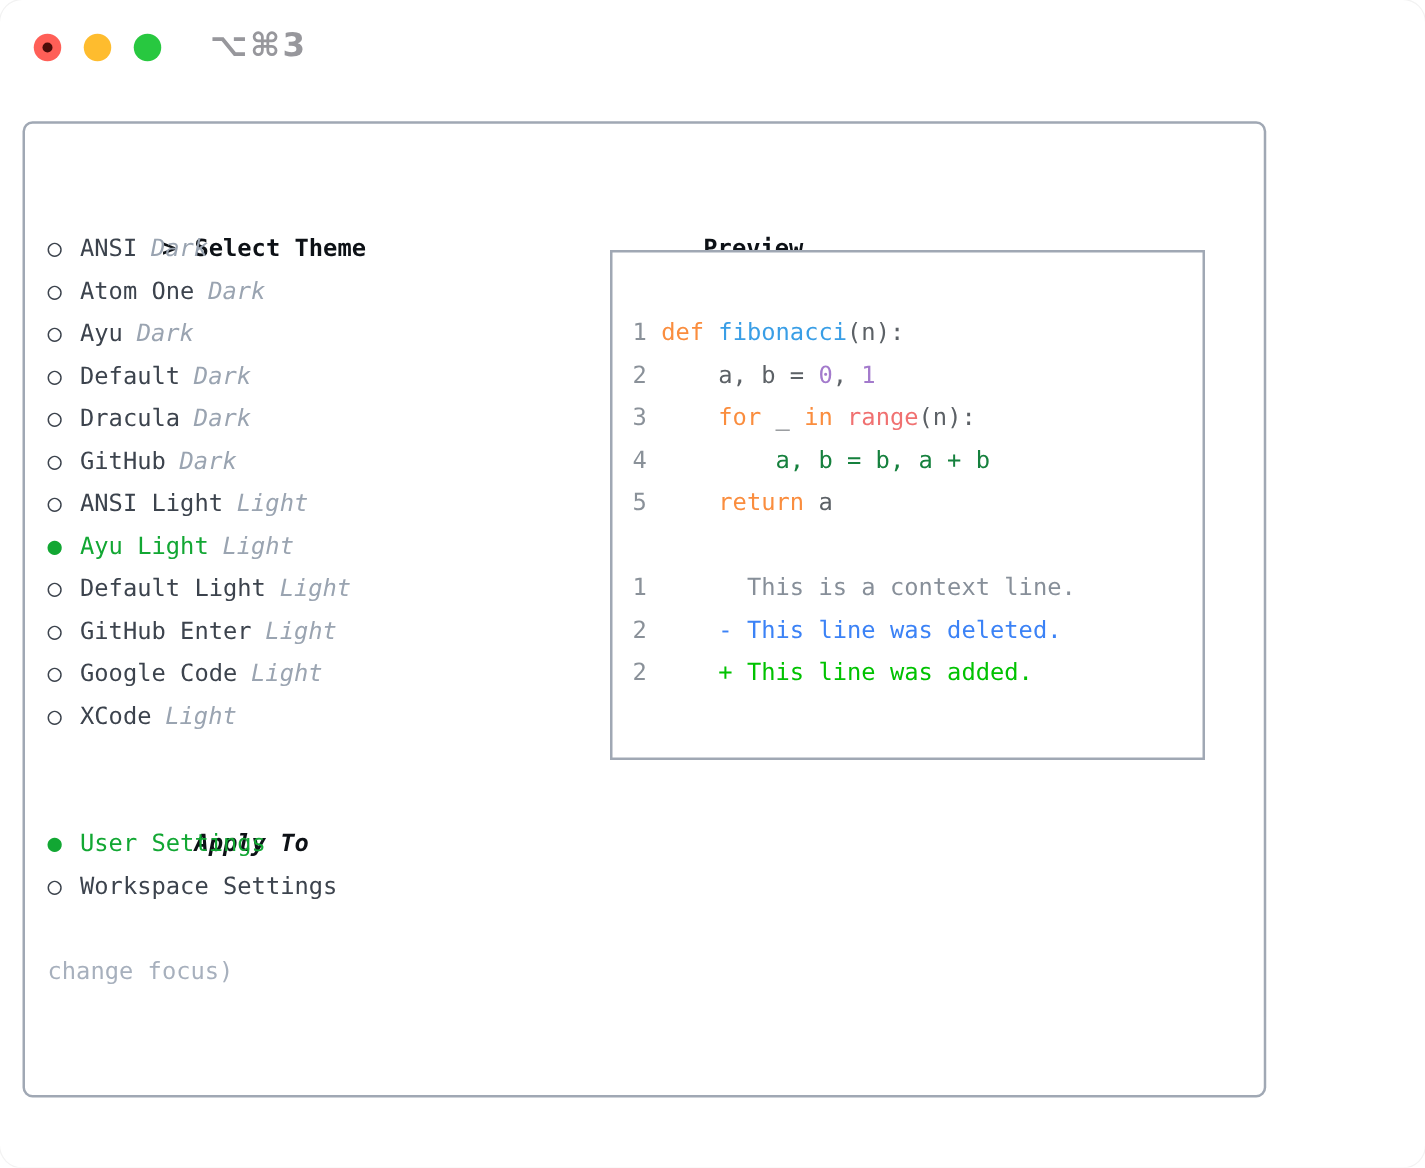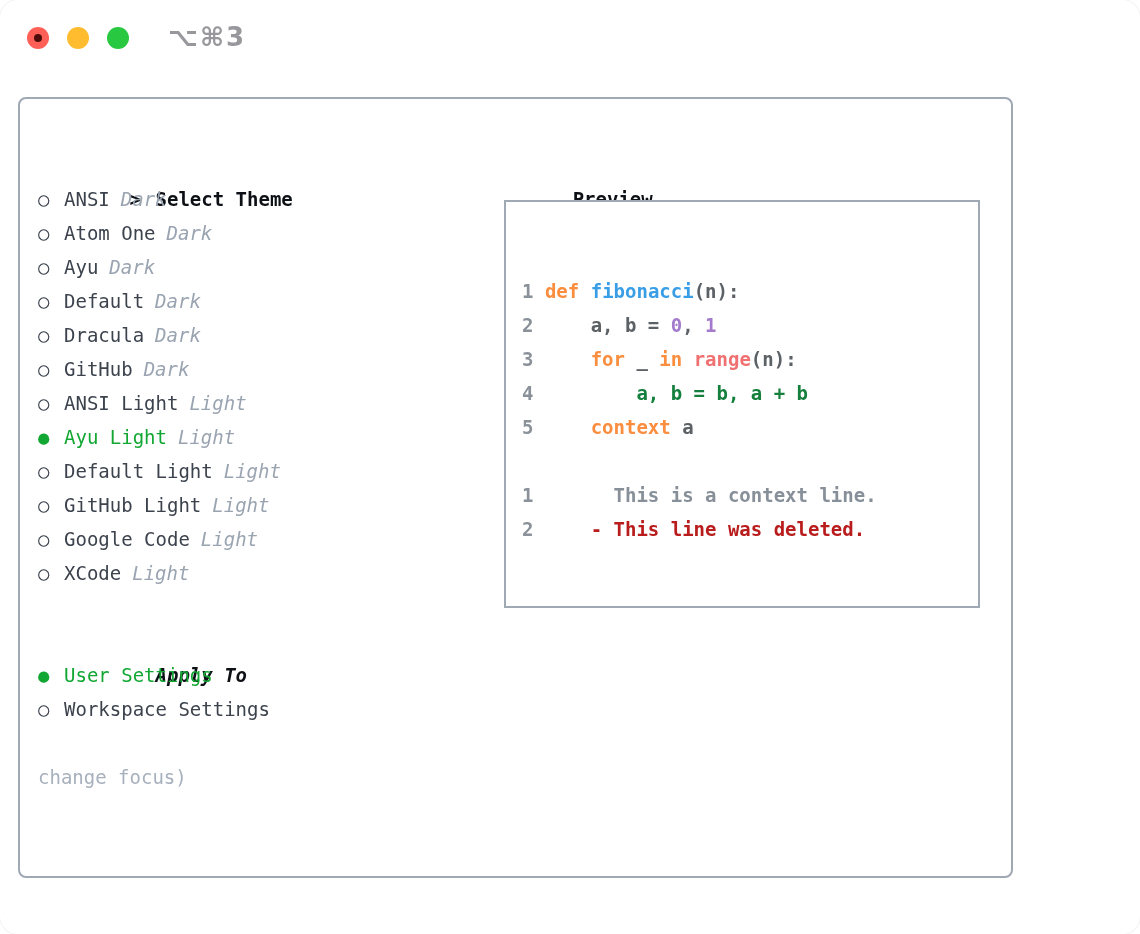--- a/index.html
+++ b/index.html
@@ -28,23 +28,23 @@
   .marker{display:inline-block;width:26px;color:var(--text-primary);}
   .marker.sel{color:var(--accent);}
   .marker.prompt{font-weight:bold;color:var(--header);}
   .hdr{font-weight:bold;color:var(--header);}
   .hdr.indent{margin-left:26px;font-style:italic;}
   .iname{color:var(--text-primary);}
   .iname.sel{color:var(--accent);}
   .ivariant{color:var(--text-secondary);margin-left:11px;font-style:italic;}
   .hint{color:var(--hint);}
   
-  .right-hdr{position:absolute;left:484px;top:49px;}
-  .preview-box{position:absolute;left:484px;top:101px;width:476px;height:408px;box-sizing:border-box;
-               border:2px solid var(--panel-border);background:#fff;padding:72px 0 0 16px;font-weight:bold;}
+  .right-hdr{position:absolute;left:474px;top:49px;}
+  .preview-box{position:absolute;left:468px;top:101px;width:476px;height:408px;box-sizing:border-box;
+               border:2px solid var(--panel-border);background:#fff;padding:47px 0 0 16px;}
   .code-row{height:34px;line-height:34px;font-size:19px;white-space:pre;}
 </style>
 </head>
 <body>
 
 <div class="window">
   <div>
     <span class="tl red">
         <span class="dot"></span>
       </span>
@@ -61,21 +61,21 @@
       <div id="theme-list">
           <div class="row"><span class="marker">○</span><span class="iname">ANSI</span><span class="ivariant">Dark</span></div>
           <div class="row"><span class="marker">○</span><span class="iname">Atom One</span><span class="ivariant">Dark</span></div>
           <div class="row"><span class="marker">○</span><span class="iname">Ayu</span><span class="ivariant">Dark</span></div>
           <div class="row"><span class="marker">○</span><span class="iname">Default</span><span class="ivariant">Dark</span></div>
           <div class="row"><span class="marker">○</span><span class="iname">Dracula</span><span class="ivariant">Dark</span></div>
           <div class="row"><span class="marker">○</span><span class="iname">GitHub</span><span class="ivariant">Dark</span></div>
           <div class="row"><span class="marker">○</span><span class="iname">ANSI Light</span><span class="ivariant">Light</span></div>
           <div class="row"><span class="marker sel">●</span><span class="iname sel">Ayu Light</span><span class="ivariant">Light</span></div>
           <div class="row"><span class="marker">○</span><span class="iname">Default Light</span><span class="ivariant">Light</span></div>
-          <div class="row"><span class="marker">○</span><span class="iname">GitHub Light</span><span class="ivariant">Light</span></div>
+          <div class="row"><span class="marker">○</span><span class="iname">GitHub Enter</span><span class="ivariant">Light</span></div>
           <div class="row"><span class="marker">○</span><span class="iname">Google Code</span><span class="ivariant">Light</span></div>
           <div class="row"><span class="marker">○</span><span class="iname">XCode</span><span class="ivariant">Light</span></div>
         </div>
       <div class="row"></div>
       <div class="row">
         <span class="hdr indent">Apply To</span>
       </div>
       <div id="apply-list">
           <div class="row"><span class="marker sel">●</span><span class="iname sel">User Settings</span></div>
           <div class="row"><span class="marker">○</span><span class="iname">Workspace Settings</span></div>
@@ -85,19 +85,20 @@
     </div>
 
     <div class="right-hdr row">
       <span class="hdr">Preview</span>
     </div>
     <div class="preview-box" id="code-box">
         <div class="row code-row"><span class="seg" style="color: rgb(138, 145, 153);">1</span><span class="seg" style="color: rgb(92, 97, 102);"> </span><span class="seg" style="color: rgb(250, 141, 62);">def</span><span class="seg" style="color: rgb(92, 97, 102);"> </span><span class="seg" style="color: rgb(57, 158, 230);">fibonacci</span><span class="seg" style="color: rgb(92, 97, 102);">(n):</span></div>
         <div class="row code-row"><span class="seg" style="color: rgb(138, 145, 153);">2</span><span class="seg" style="color: rgb(92, 97, 102); text-align: right;">     a, b = </span><span class="seg" style="color: rgb(163, 122, 204);">0</span><span class="seg" style="color: rgb(92, 97, 102);">, </span><span class="seg" style="color: rgb(163, 122, 204);">1</span></div>
         <div class="row code-row"><span class="seg" style="color: rgb(138, 145, 153);">3</span><span class="seg" style="color: rgb(92, 97, 102);">     </span><span class="seg" style="color: rgb(250, 141, 62);">for</span><span class="seg" style="color: rgb(92, 97, 102);"> _ </span><span class="seg" style="color: rgb(250, 141, 62);">in</span><span class="seg" style="color: rgb(92, 97, 102);"> </span><span class="seg" style="color: rgb(240, 113, 113);">range</span><span class="seg" style="color: rgb(92, 97, 102);">(n):</span></div>
         <div class="row code-row"><span class="seg" style="color: rgb(138, 145, 153);">4</span><span class="seg" style="color: #15803d; text-align: right;">         a, b = b, a + b</span></div>
-        <div class="row code-row"><span class="seg" style="color: rgb(138, 145, 153);">5</span><span class="seg" style="color: rgb(92, 97, 102);">     </span><span class="seg" style="color: rgb(250, 141, 62);">context</span><span class="seg" style="color: rgb(92, 97, 102);"> a</span></div>
+        <div class="row code-row"><span class="seg" style="color: rgb(138, 145, 153);">5</span><span class="seg" style="color: rgb(92, 97, 102);">     </span><span class="seg" style="color: rgb(250, 141, 62);">return</span><span class="seg" style="color: rgb(92, 97, 102);"> a</span></div>
         <div class="row code-row"><span class="seg" style="color: rgb(138, 145, 153);"></span></div>
         <div class="row code-row"><span class="seg" style="color: rgb(138, 145, 153);">1</span><span class="seg" style="color: rgb(135, 143, 153); text-align: center;">       This is a context line.</span></div>
-        <div class="row code-row"><span class="seg" style="color: rgb(138, 145, 153);">2</span><span class="seg" style="color: #b91c1c;">     - This line was deleted.</span></div>
+        <div class="row code-row"><span class="seg" style="color: rgb(138, 145, 153);">2</span><span class="seg" style="color: #3b82f6;">     - This line was deleted.</span></div>
+        <div class="row code-row"><span class="seg" style="color: rgb(138, 145, 153);">2</span><span class="seg" style="color: rgb(0, 194, 0);">     + This line was added.</span></div>
       </div>
   </div>
 </div>
 
 </body></html>

